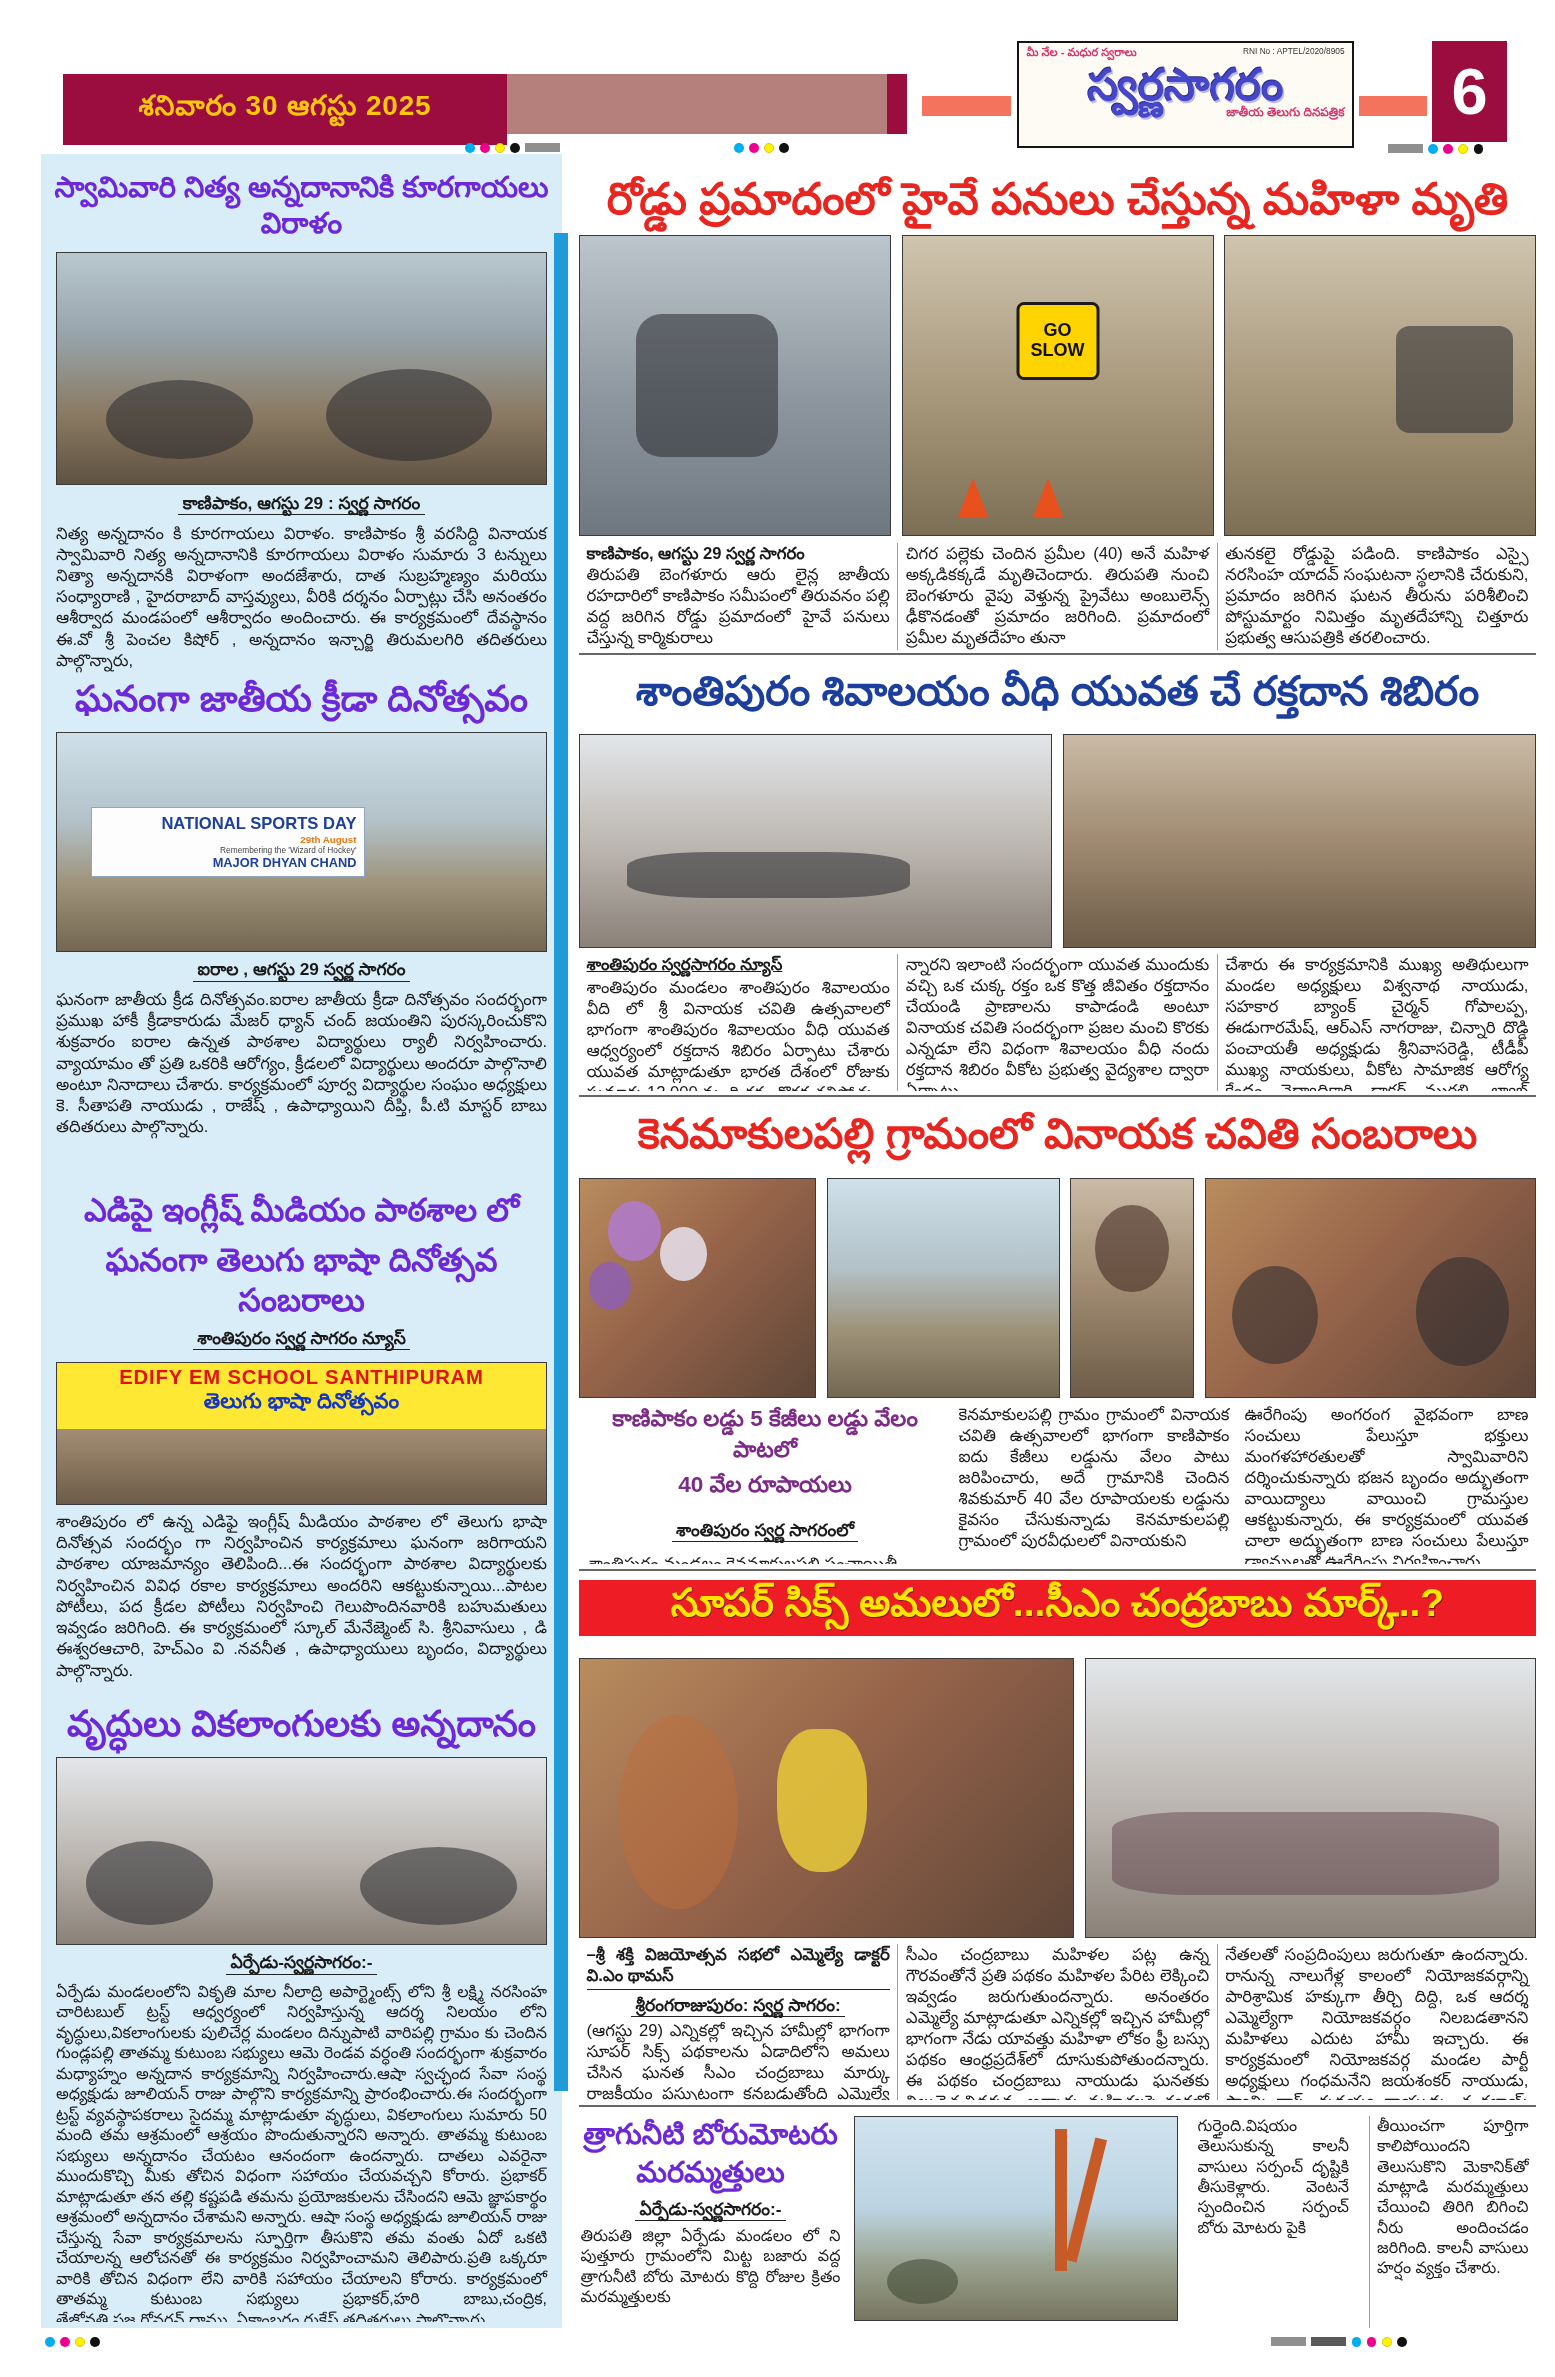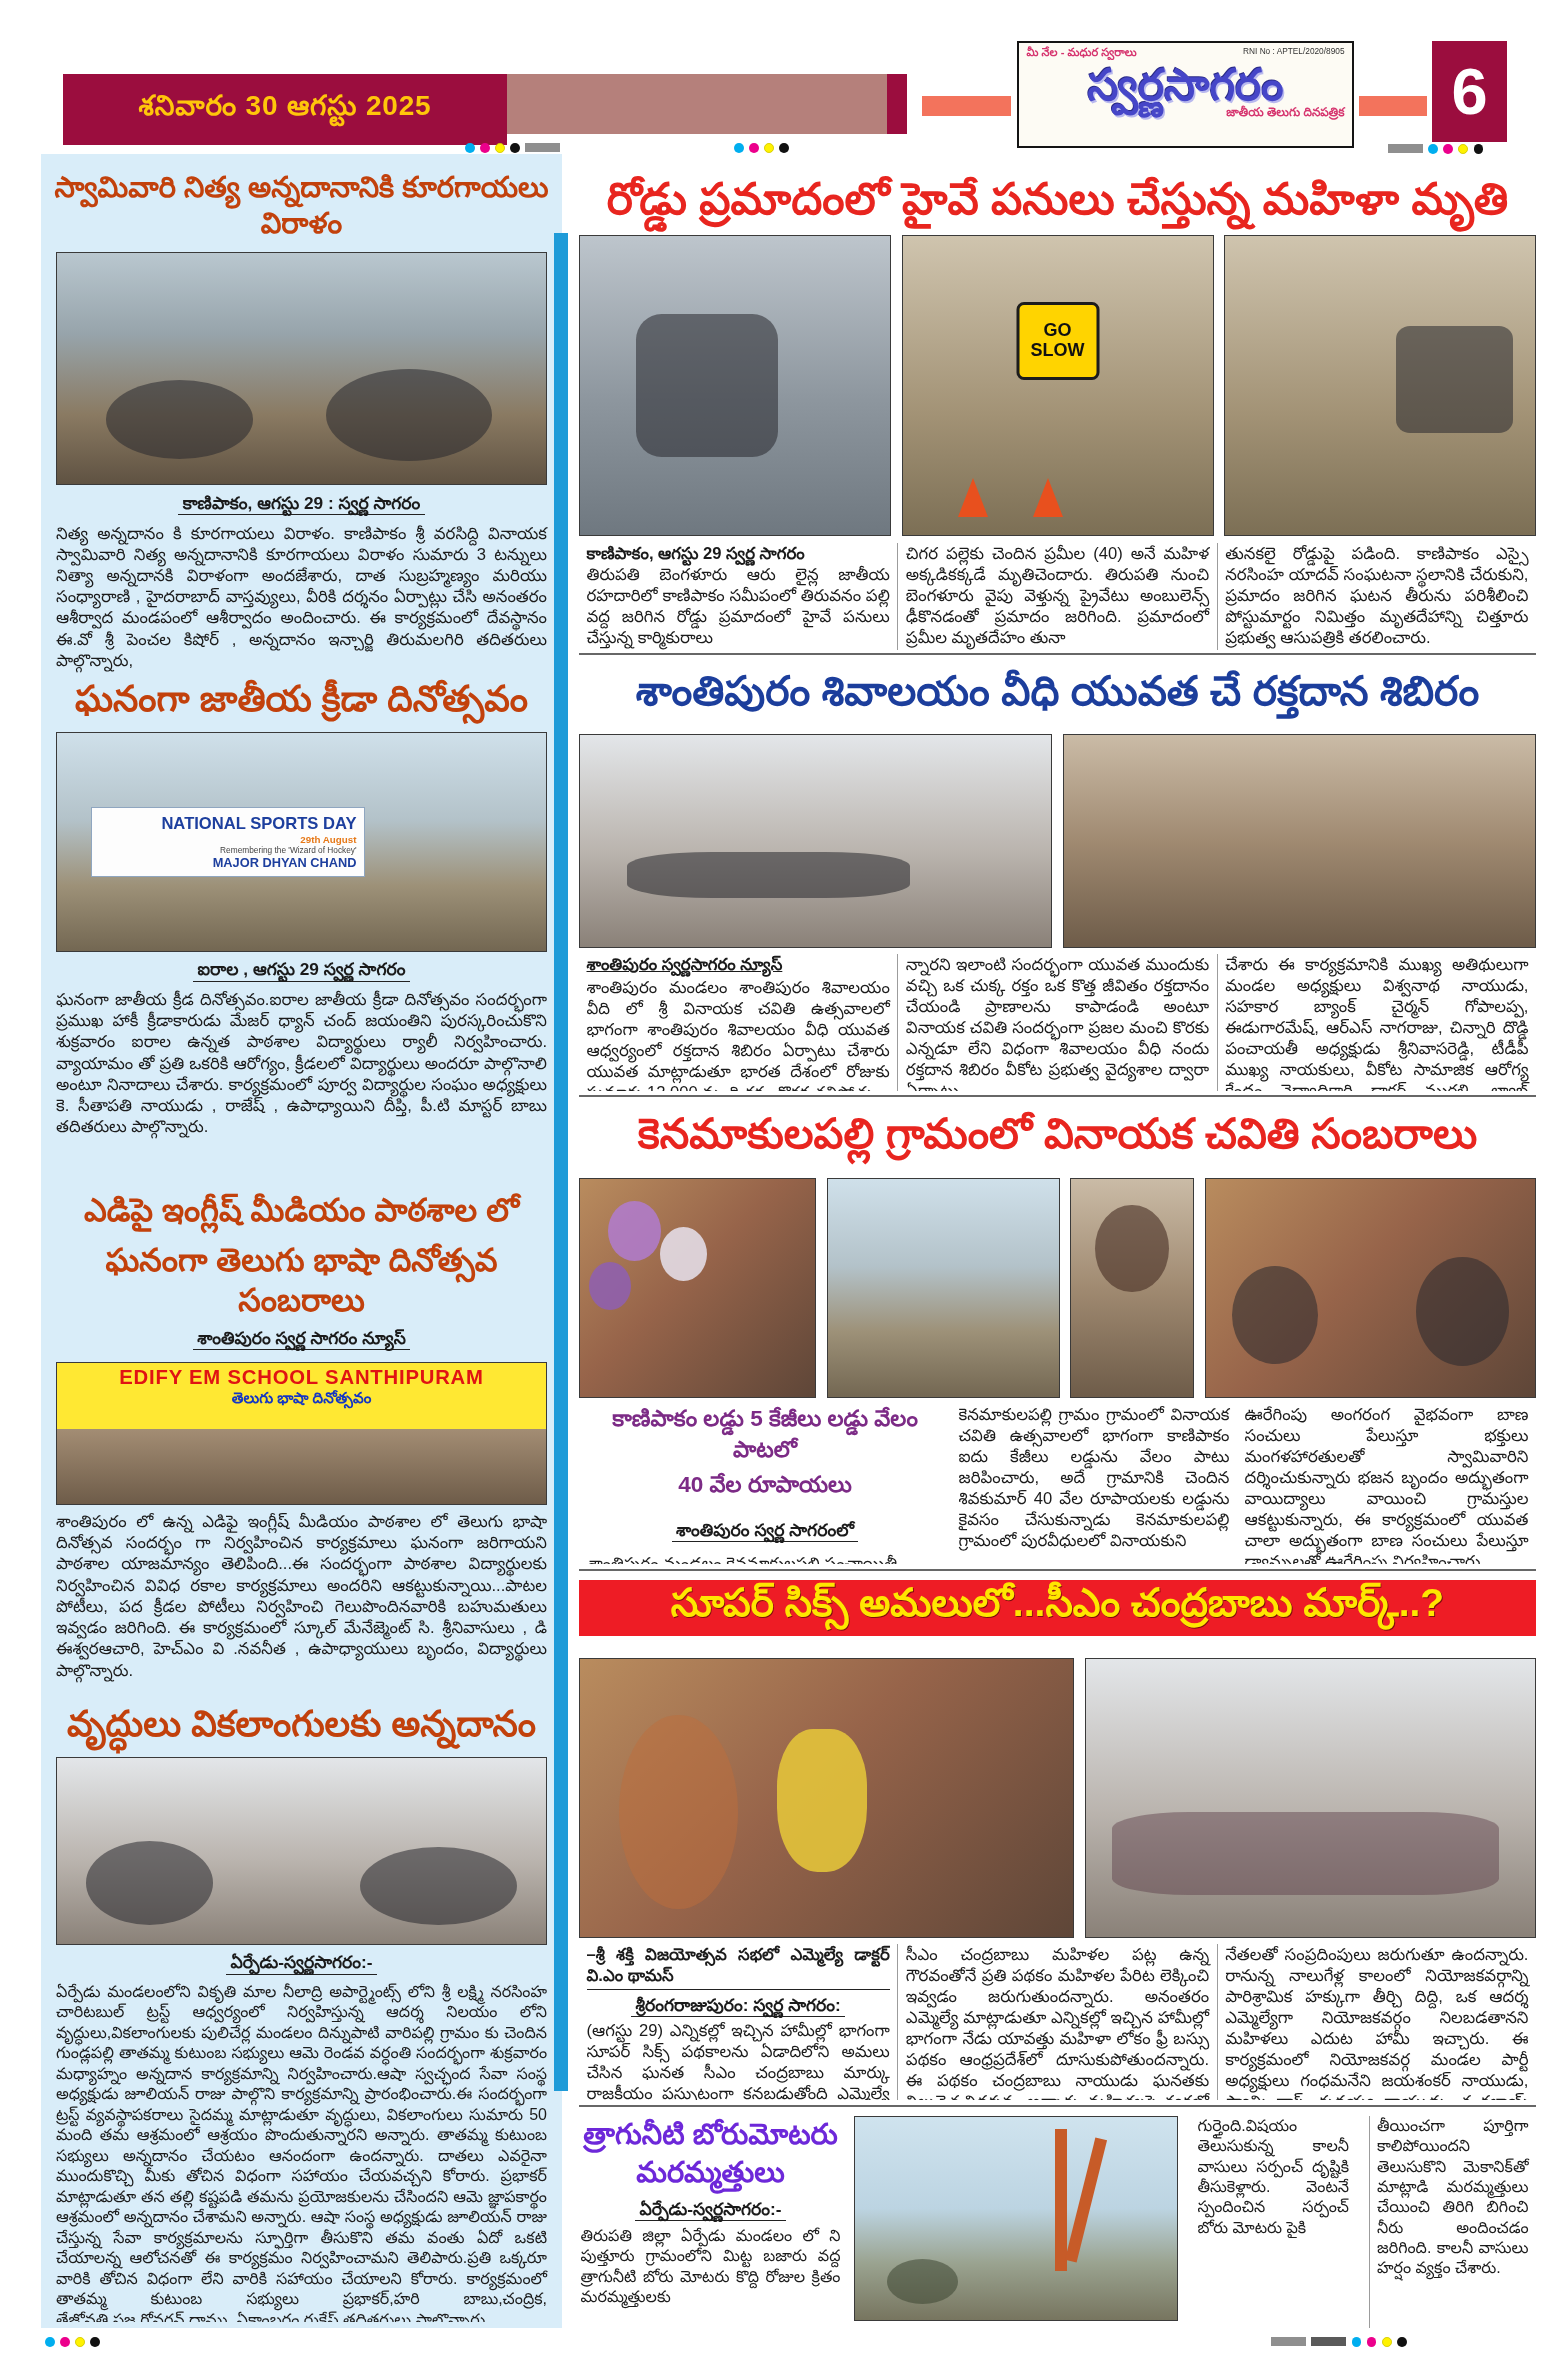--- a/index.html
+++ b/index.html
@@ -32,21 +32,21 @@
   
   .regs{position:absolute;display:flex;align-items:center;gap:5.3px;}
   .dot{width:9.8px;height:9.8px;border-radius:50%;}
   .dot.c{background:#00aeef}.dot.m{background:#ec008c}.dot.y{background:#fff200;border:0.8px solid #d8ce00}.dot.k{background:#111}
   .gbar{width:35px;height:9px;background:#8f8f8f;}
   
   .left-panel{position:absolute;left:41px;top:154px;width:521px;height:2174px;background:#d9edf9;
     padding:9px 10.5px;}
   .l-article{overflow:hidden;}
   .la1{height:510px}.la2{height:515px}.la3{height:510px}.la4{height:624px}
-  .hl-black{font-weight:bold;color:#c2410c;text-align:center;line-height:1.25;}
+  .hl-black{font-weight:bold;color:#6d28d9;text-align:center;line-height:1.25;}
   .la1 .hl-black{font-size:29px;margin-top:6px;}
   .la2 .hl-black{font-size:36px;margin-top:3px;}
   .la3 .hl-black{font-size:32px;margin-top:1.5px;}
   .la4 .hl-black{font-size:36px;margin-top:3px;}
   .dateline{font-size:17.3px;font-weight:bold;text-align:center;margin:7.5px 0 3px 0;}
   .dateline span{border-bottom:1.5px solid #222;padding:0 4.5px 1.5px 4.5px;}
   .body-text{font-size:16.6px;line-height:1.28;text-align:justify;padding:3px 4.5px;}
   .photo{position:relative;border:0.8px solid #3a3a3a;overflow:hidden;}
   .lphoto{margin:10.5px 4.5px 3px 4.5px;}
   .ph-crowd{background:linear-gradient(180deg,#cabba6 0%,#a08a71 50%,#6e5c49 100%);}
@@ -62,21 +62,21 @@
   .rig{position:absolute;width:12px;background:#c75b28;}
   .sports-banner{position:absolute;left:7%;top:34%;width:56%;background:#fdfdfd;border:1.5px solid #8fa6c0;
     padding:6px 7.5px;text-align:right;}
   .sb1{color:#1d3f9e;font-weight:bold;font-size:16.6px;}
   .sb2{color:#e67817;font-size:9.8px;font-weight:bold;}
   .sb3{color:#444;font-size:8.3px;}
   .sb4{color:#1d3f9e;font-weight:bold;font-size:12.8px;}
   .edify-banner{position:absolute;left:0;top:0;width:100%;height:66px;background:#ffe833;
     text-align:center;padding-top:3px;}
   .eb1{color:#e01313;font-weight:bold;font-size:20.3px;letter-spacing:0.8px;}
-  .eb2{color:#1436c4;font-weight:bold;font-size:15px;}
+  .eb2{color:#1436c4;font-weight:bold;font-size:21px;}
   .goslow{position:absolute;left:50%;top:22%;transform:translateX(-50%);width:83px;height:78px;
     background:#ffd400;border:3.8px solid #1c1c1c;border-radius:7.5px;display:flex;align-items:center;
     justify-content:center;text-align:center;font-weight:bold;font-size:18px;line-height:1.1;color:#111;
     white-space:pre-line;}
   .cone{position:absolute;bottom:6%;width:0;height:0;border-left:15px solid transparent;
     border-right:15px solid transparent;border-bottom:39px solid #e8501e;}
   
   .vbar-blue{position:absolute;left:554px;top:233px;width:13.5px;height:1858px;background:#1f9bd8;}
   .hrule{position:absolute;left:579px;width:957px;height:1.5px;background:#676767;}
   

